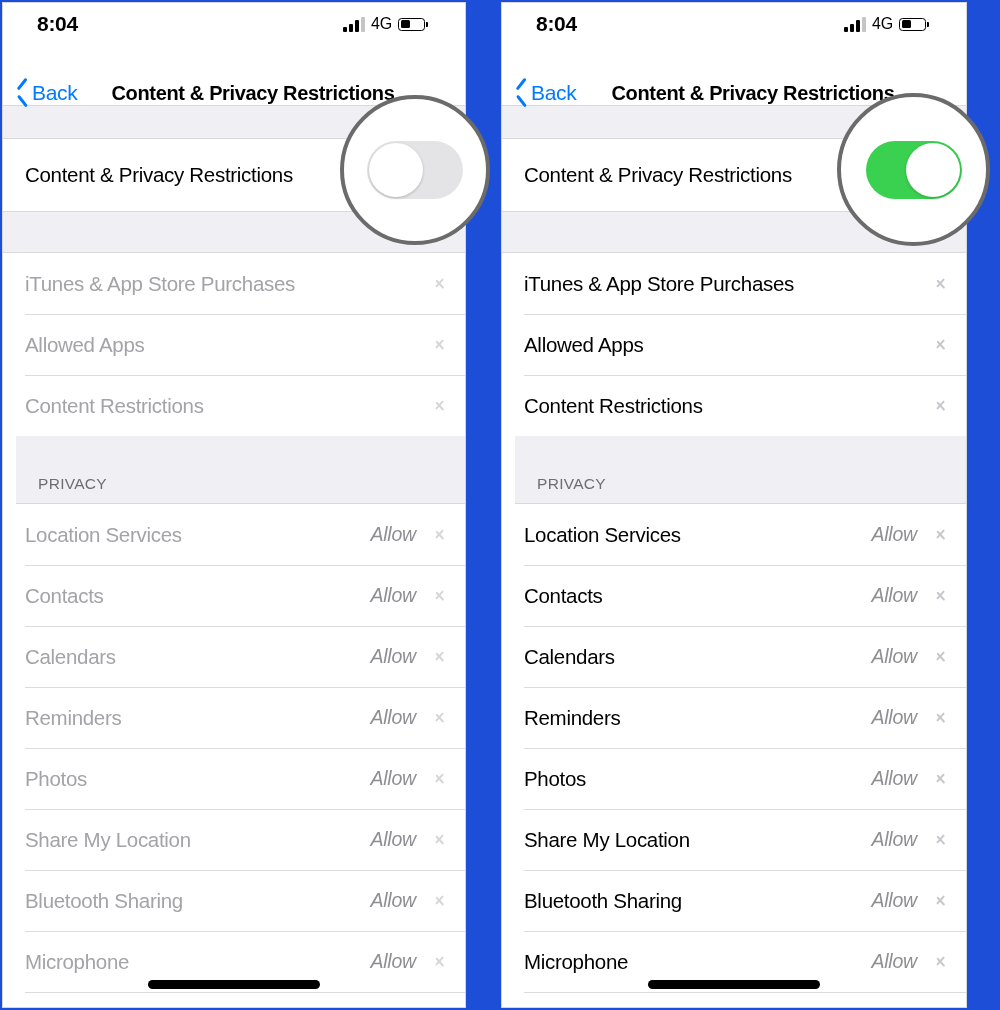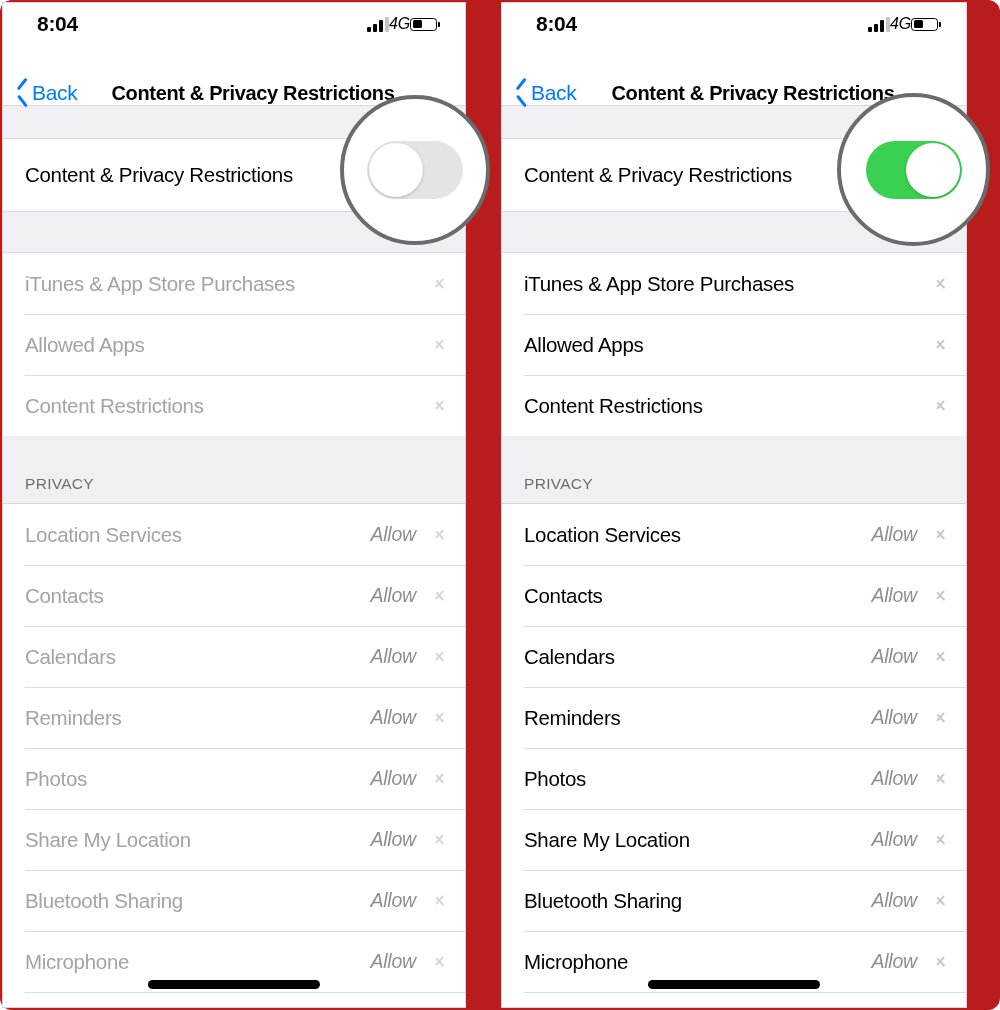--- a/index.html
+++ b/index.html
@@ -2,21 +2,21 @@
 <html><head>
 <meta charset="utf-8">
 <style>
   * { box-sizing: border-box; margin: 0; padding: 0; }
   html, body {
     width: 1000px; height: 1010px;
     background: #ffffff;
     font-family: "Liberation Sans", sans-serif;
     overflow: hidden;
   }
-  .stage { position: relative; width: 1000px; height: 1010px; background:#b91c1c;border-radius:12px; }
+  .stage { position: relative; width: 1000px; height: 1010px; background:#1d4ed8; }
 
   
   .phone {
     position: absolute;
     top: 2px;
     width: 464px;
     height: 1006px;
     background: #ffffff;
     border: 1px solid #d6d6d8;
     overflow: hidden;
@@ -33,25 +33,24 @@
   .status-time {
     position: absolute;
     left: 34px; top: 9px;
     font-size: 21px;
     font-weight: bold;
     letter-spacing: -0.3px;
     color: #000;
   }
   .status-right {
     position: absolute;
-    right: 28px; top: 12px;
+    right: 40px; top: 12px;
     display: flex;
     align-items: center;
-    gap: 0;
-    font-style: italic;
+    gap: 6px;
   }
   .signal { display: flex; align-items: flex-end; gap: 2px; height: 15px; }
   .signal i { width: 4px; background: #000; border-radius: 1px; display:block; }
   .signal i:nth-child(1) { height: 5px; }
   .signal i:nth-child(2) { height: 8px; }
   .signal i:nth-child(3) { height: 12px; }
   .signal i:nth-child(4) { height: 15px; background: #c5c5c7; }
   .carrier { font-size: 16px; font-weight: 500; color:#000; letter-spacing:-0.2px; }
   .battery {
     position: relative;
@@ -111,20 +110,21 @@
   }
   .gap.g1 { height: 34px; }
   .gap.g2 { height: 42px; }
   .sec-hd {
     background: #efeff4;
     height: 68px;
     display: flex;
     align-items: flex-end;
     padding: 0 0 10px 22px;
     border-bottom: 1px solid #d9d9dd;
+    margin-left: 13px;
   }
   .sec-hd span { font-size: 15.5px; letter-spacing: 0.3px; color: #6d6d72; }
 
   .row {
     height: 61px;
     background: #fff;
     display: flex;
     align-items: center;
     padding: 0 20px 0 22px;
     position: relative;

